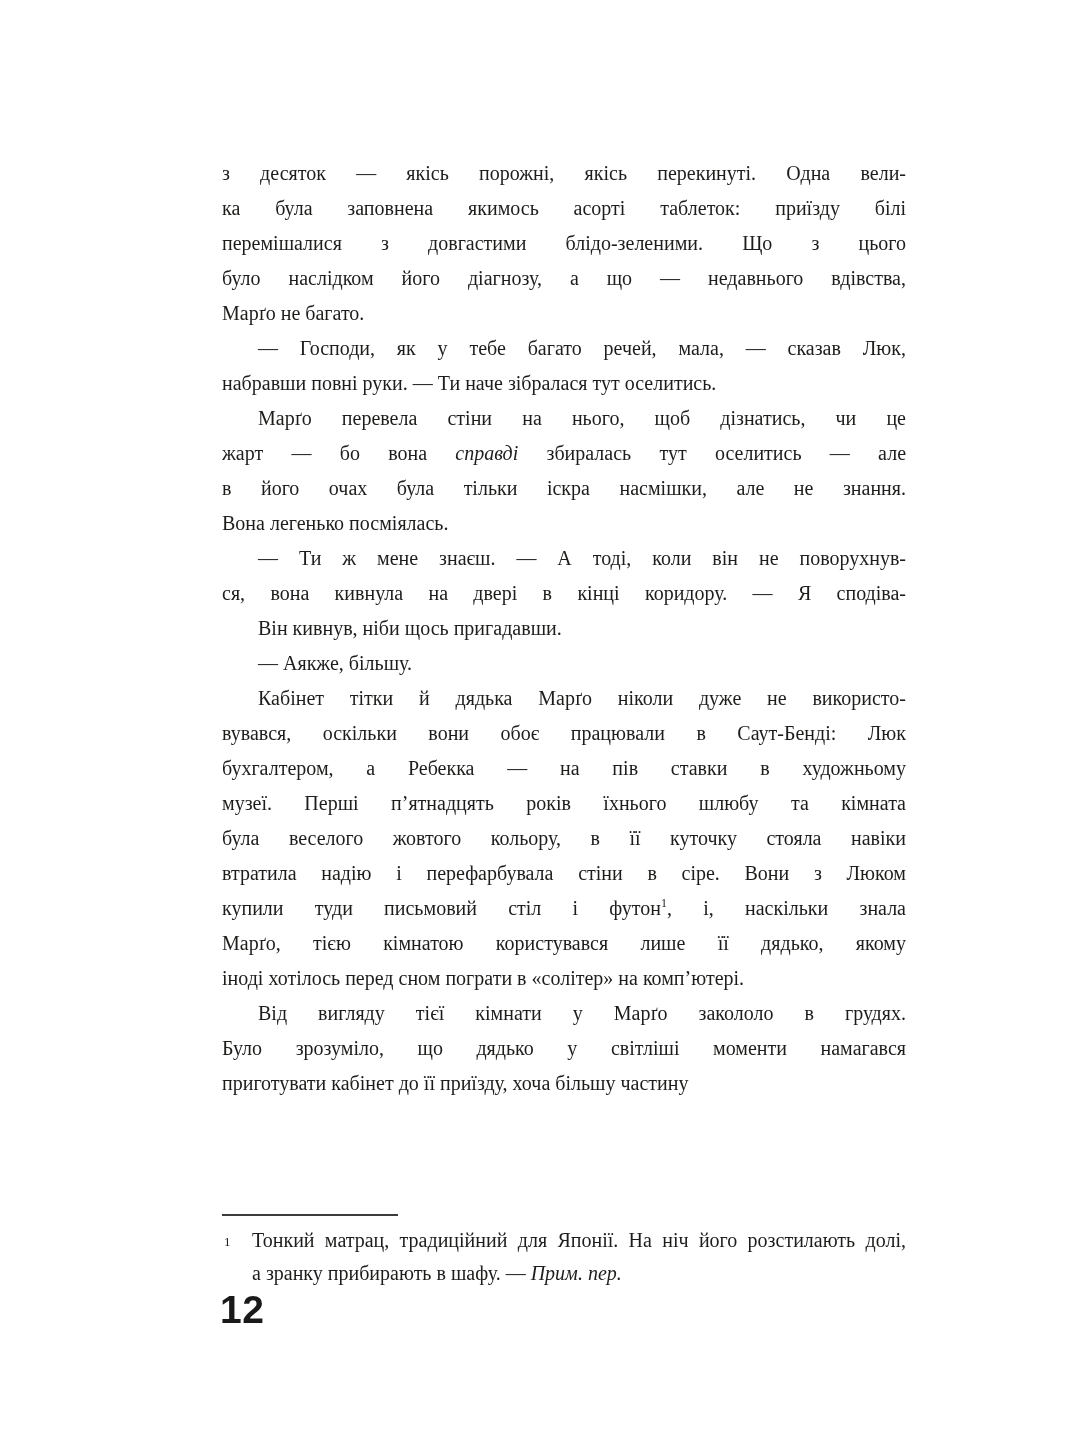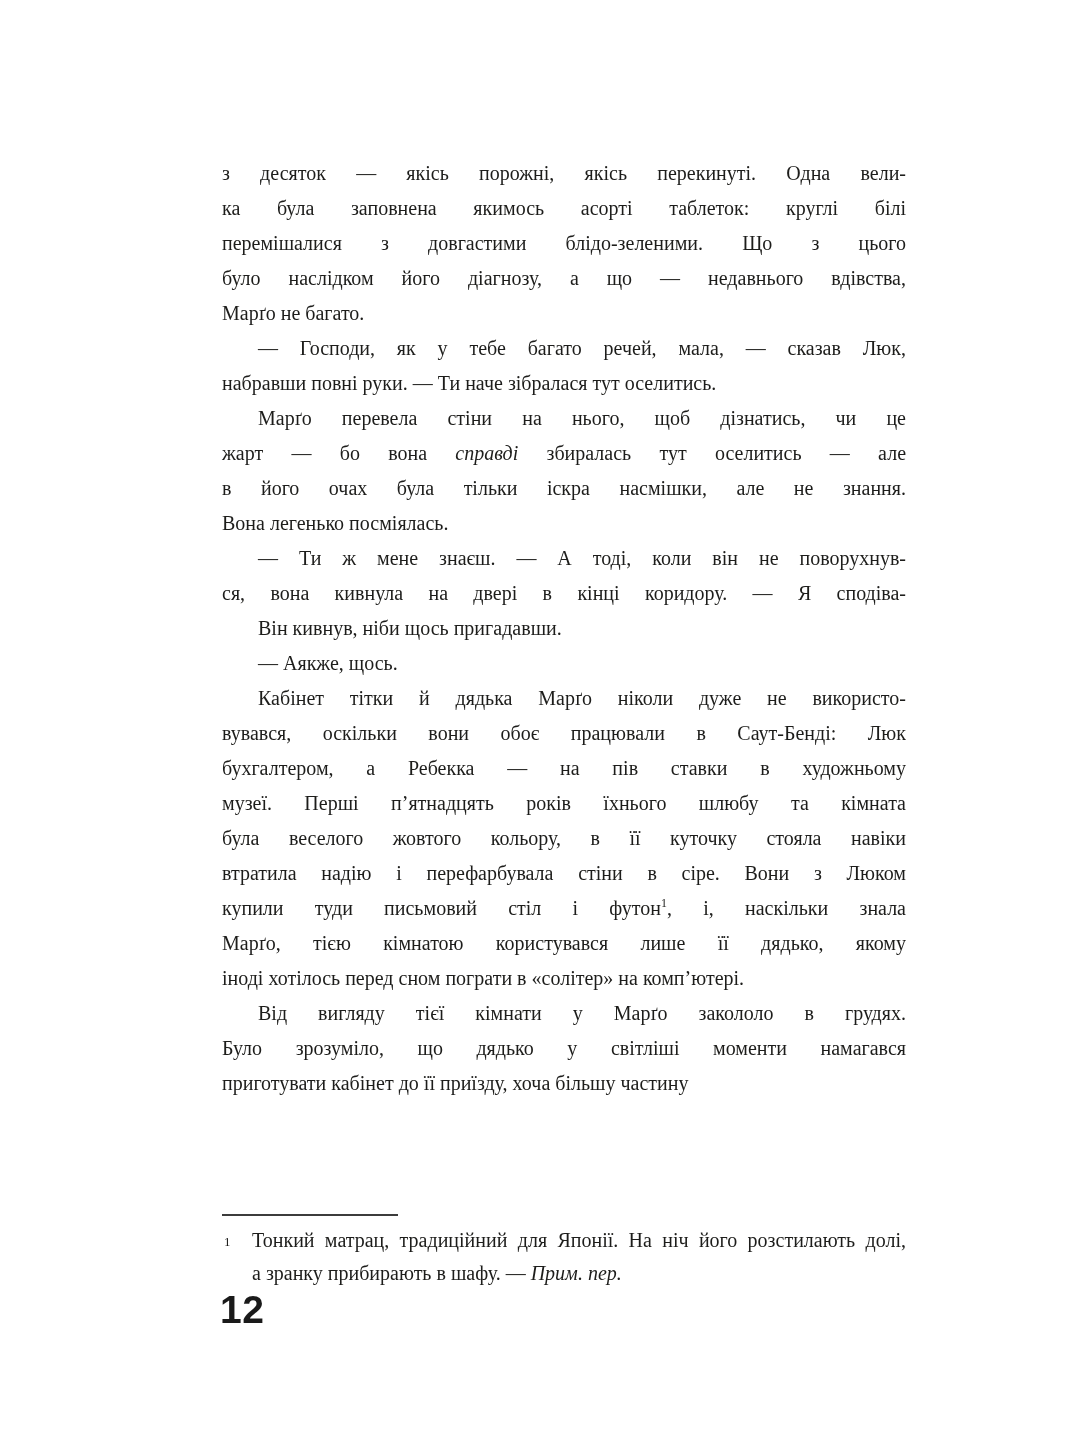--- a/index.html
+++ b/index.html
@@ -80,21 +80,21 @@
     letter-spacing: 0.5px;
   }
 </style>
 </head>
 <body>
 
 <div class="sheet">
   <main class="body-text" id="body-text">
       <div class="para">
         <div class="line"><span>з десяток — якісь порожні, якісь перекинуті. Одна вели-</span></div>
-        <div class="line"><span>ка була заповнена якимось асорті таблеток: круглі білі</span></div>
+        <div class="line"><span>ка була заповнена якимось асорті таблеток: приїзду білі</span></div>
         <div class="line"><span>перемішалися з довгастими блідо-зеленими. Що з цього</span></div>
         <div class="line"><span>було наслідком його діагнозу, а що — недавнього вдівства,</span></div>
         <div class="line last"><span>Марґо не багато.</span></div>
       </div>
       <div class="para">
         <div class="line ind"><span>— Господи, як у тебе багато речей, мала, — сказав Люк,</span></div>
         <div class="line last"><span>набравши повні руки. — Ти наче зібралася тут оселитись.</span></div>
       </div>
       <div class="para">
         <div class="line ind"><span>Марґо перевела стіни на нього, щоб дізнатись, чи це</span></div>
@@ -103,21 +103,21 @@
         <div class="line last"><span>Вона легенько посміялась.</span></div>
       </div>
       <div class="para">
         <div class="line ind"><span>— Ти ж мене знаєш. — А тоді, коли він не поворухнув-</span></div>
         <div class="line"><span>ся, вона кивнула на двері в кінці коридору. — Я сподіва-</span></div>
       </div>
       <div class="para">
         <div class="line ind last"><span>Він кивнув, ніби щось пригадавши.</span></div>
       </div>
       <div class="para">
-        <div class="line ind last"><span>— Аякже, щось.</span></div>
+        <div class="line ind last"><span>— Аякже, більшу.</span></div>
       </div>
       <div class="para">
         <div class="line ind"><span>Кабінет тітки й дядька Марґо ніколи дуже не використо-</span></div>
         <div class="line"><span>вувався, оскільки вони обоє працювали в Саут-Бенді: Люк</span></div>
         <div class="line"><span>бухгалтером, а Ребекка — на пів ставки в художньому</span></div>
         <div class="line"><span>музеї. Перші п’ятнадцять років їхнього шлюбу та кімната</span></div>
         <div class="line"><span>була веселого жовтого кольору, в її куточку стояла навіки</span></div>
         <div class="line"><span>втратила надію і перефарбувала стіни в сіре. Вони з Люком</span></div>
         <div class="line"><span>купили туди письмовий стіл і футон</span><span class="sup">1</span><span>, і, наскільки знала</span></div>
         <div class="line"><span>Марґо, тією кімнатою користувався лише її дядько, якому</span></div>

